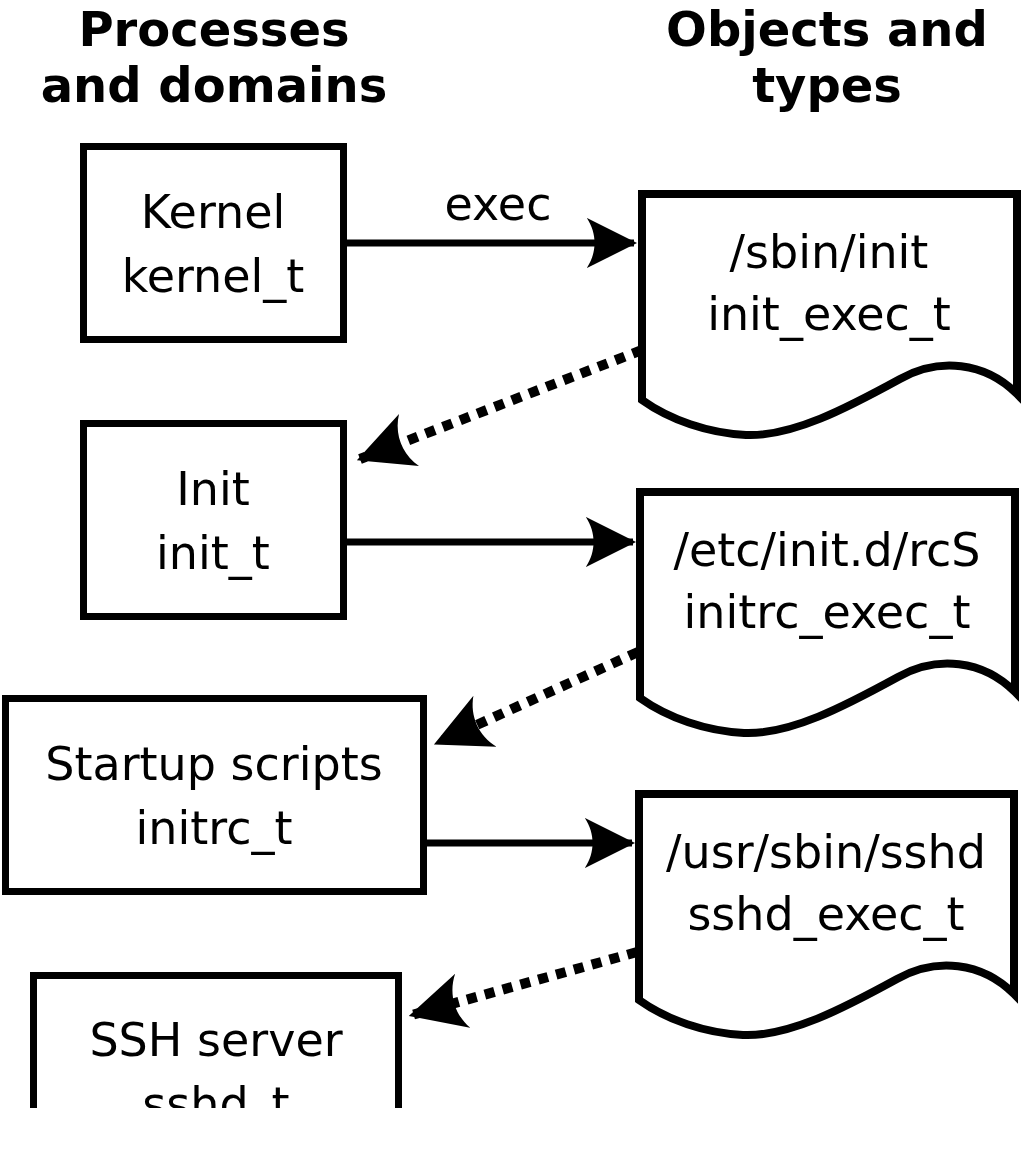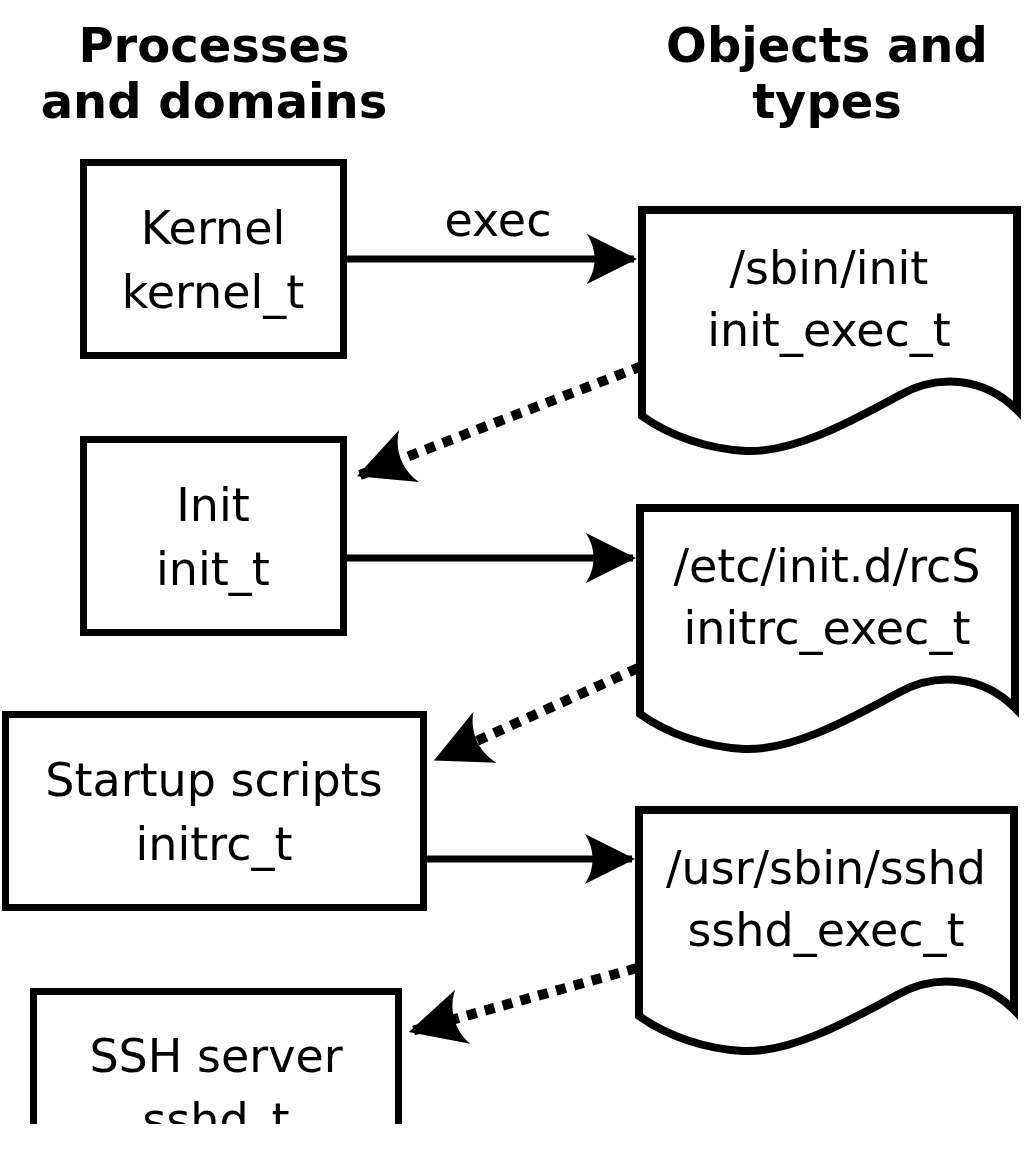--- a/index.html
+++ b/index.html
@@ -5,21 +5,20 @@
   html, body {
     margin: 0;
     padding: 0;
     background: #ffffff;
   }
   #canvas {
     width: 1024px;
     height: 1108px;
     background: #ffffff;
     position: relative;
-    margin-top: 16px;
   }
   svg { display: block; }
 
   .hdr {
     font-family: "DejaVu Sans", "Liberation Sans", sans-serif;
     font-size: 48px;
     font-weight: bold;
     fill: #000000;
     text-anchor: middle;
   }

